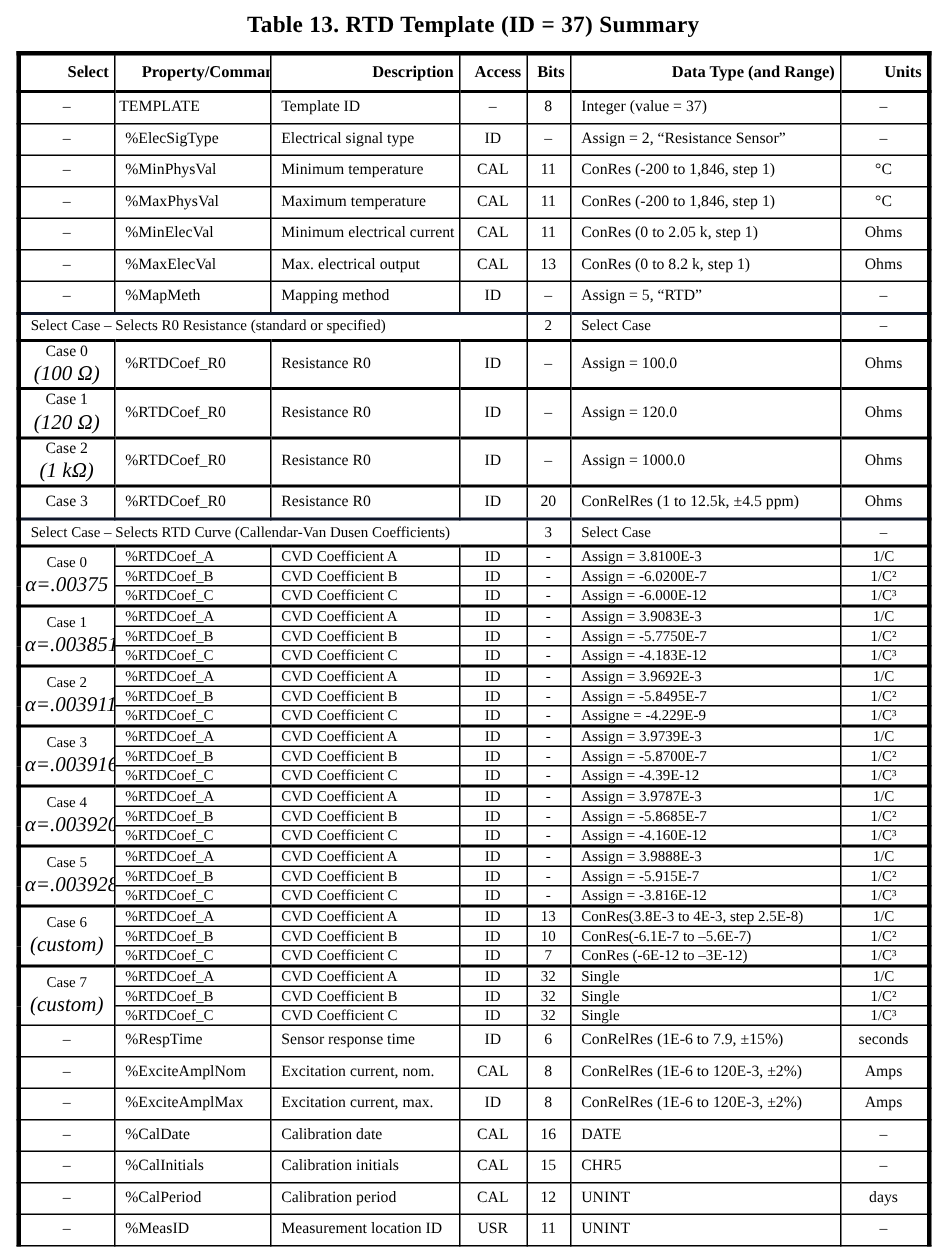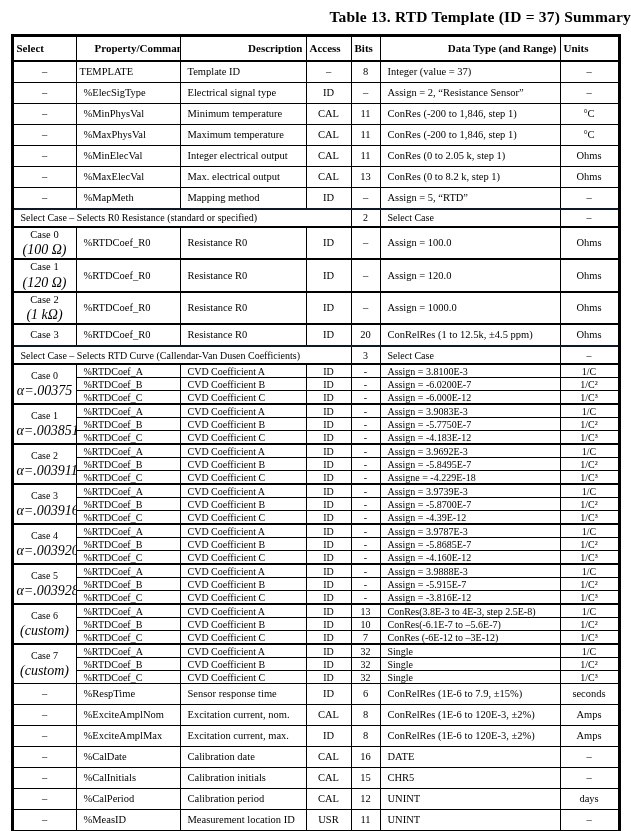--- a/index.html
+++ b/index.html
@@ -3,39 +3,39 @@
 <meta charset="utf-8">
 <style>
   html,body{margin:0;padding:0;background:#fff;}
   body{
     width:631px;height:831px;overflow:hidden;
     font-family:"Liberation Serif","DejaVu Serif",serif;
     color:#000;-webkit-font-smoothing:antialiased;
   }
   .page{padding-top:7px;}
   .title{
-    text-align:right;font-weight:bold;font-size:15.5px;line-height:20px;
+    text-align:center;font-weight:bold;font-size:15.5px;line-height:20px;
     margin-bottom:7px;letter-spacing:0.2px;
   }
   table{
     border-collapse:collapse;table-layout:fixed;
     width:607px;margin:0 auto;
     border:3px solid #000;
   }
   td,th{
     border:1px solid #000;
     font-size:10.5px;line-height:1.15;
     padding:1px 3px;
     overflow:hidden;white-space:nowrap;
     vertical-align:middle;
     height:18px;
   }
   thead th{
     font-weight:bold;font-size:11px;height:21px;
-    border-bottom:2px solid #000;text-align:left;
+    border-bottom:2px solid #000;text-align:right;
   }
   thead th.left{text-align:right;padding-left:18px;}
   .c-select,.c-access,.c-bits,.c-units{text-align:center;}
   .c-prop,.c-desc,.c-data,.c-label{text-align:left;padding-left:7px;}
   .c-prop.ctr{text-align:left;padding-left:3px;}
   tr.tall td{height:27px;}
   tr.cvd td{height:12px;font-size:10px;padding-top:0;padding-bottom:0;}
   tr.section-row td{border-top:2px solid #0f172a;height:16px;}
   tr.group-start td{border-top:2px solid #000;}
   .c-select .sub{
@@ -112,21 +112,21 @@
           <td class="c-access">CAL</td>
           <td class="c-bits">11</td>
           <td class="c-data">ConRes (-200 to 1,846, step 1)</td>
           <td class="c-units">°C</td>
         </tr>
         <tr class="">
           <td class="c-select">
             <div>–</div>
           </td>
           <td class="c-prop">%MinElecVal</td>
-          <td class="c-desc">Integer electrical output</td>
+          <td class="c-desc">Minimum electrical current</td>
           <td class="c-access">CAL</td>
           <td class="c-bits">11</td>
           <td class="c-data">ConRes (0 to 2.05 k, step 1)</td>
           <td class="c-units">Ohms</td>
         </tr>
         <tr class="">
           <td class="c-select">
             <div>–</div>
           </td>
           <td class="c-prop">%MaxElecVal</td>
@@ -280,21 +280,21 @@
           <td class="c-access">ID</td>
           <td class="c-bits">-</td>
           <td class="c-data">Assign = -5.8495E-7</td>
           <td class="c-units">1/C²</td>
         </tr>
         <tr class="cvd">
           <td class="c-prop">%RTDCoef_C</td>
           <td class="c-desc">CVD Coefficient C</td>
           <td class="c-access">ID</td>
           <td class="c-bits">-</td>
-          <td class="c-data">Assigne = -4.229E-18</td>
+          <td class="c-data">Assigne = -4.229E-9</td>
           <td class="c-units">1/C³</td>
         </tr>
         <tr class="cvd group-start">
           <td class="c-select" rowspan="3">
             <div>Case 3</div>
             <div class="sub">α=.003916</div>
           </td>
           <td class="c-prop">%RTDCoef_A</td>
           <td class="c-desc">CVD Coefficient A</td>
           <td class="c-access">ID</td>

